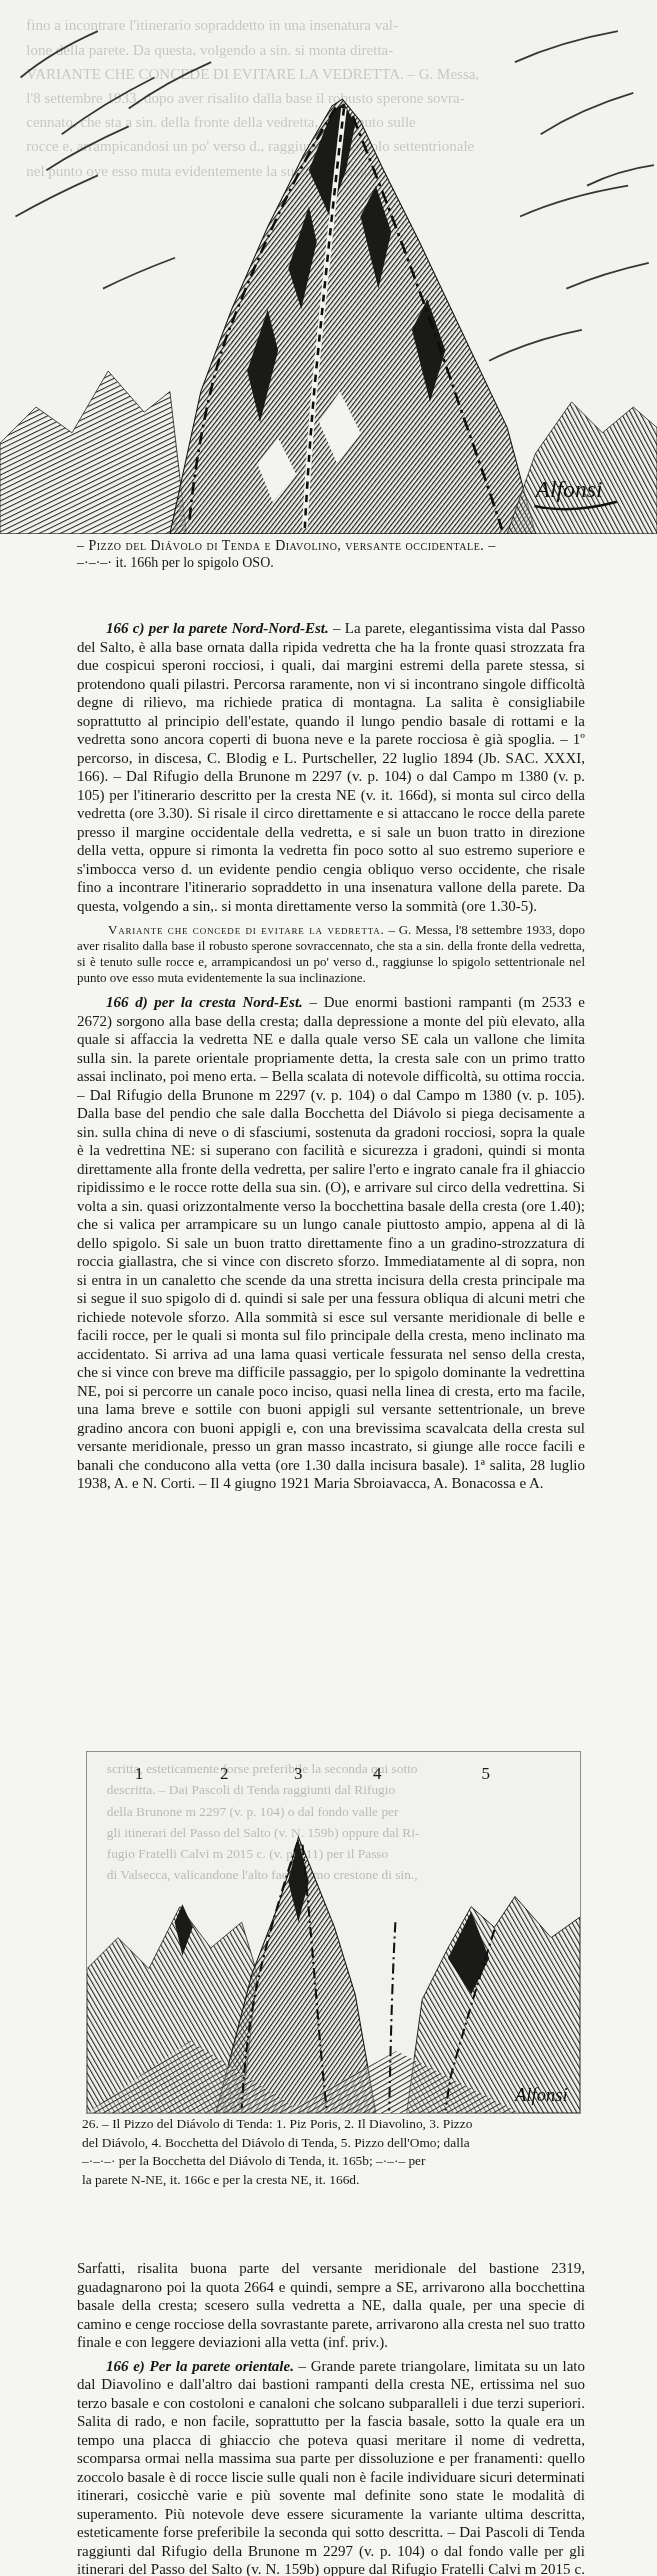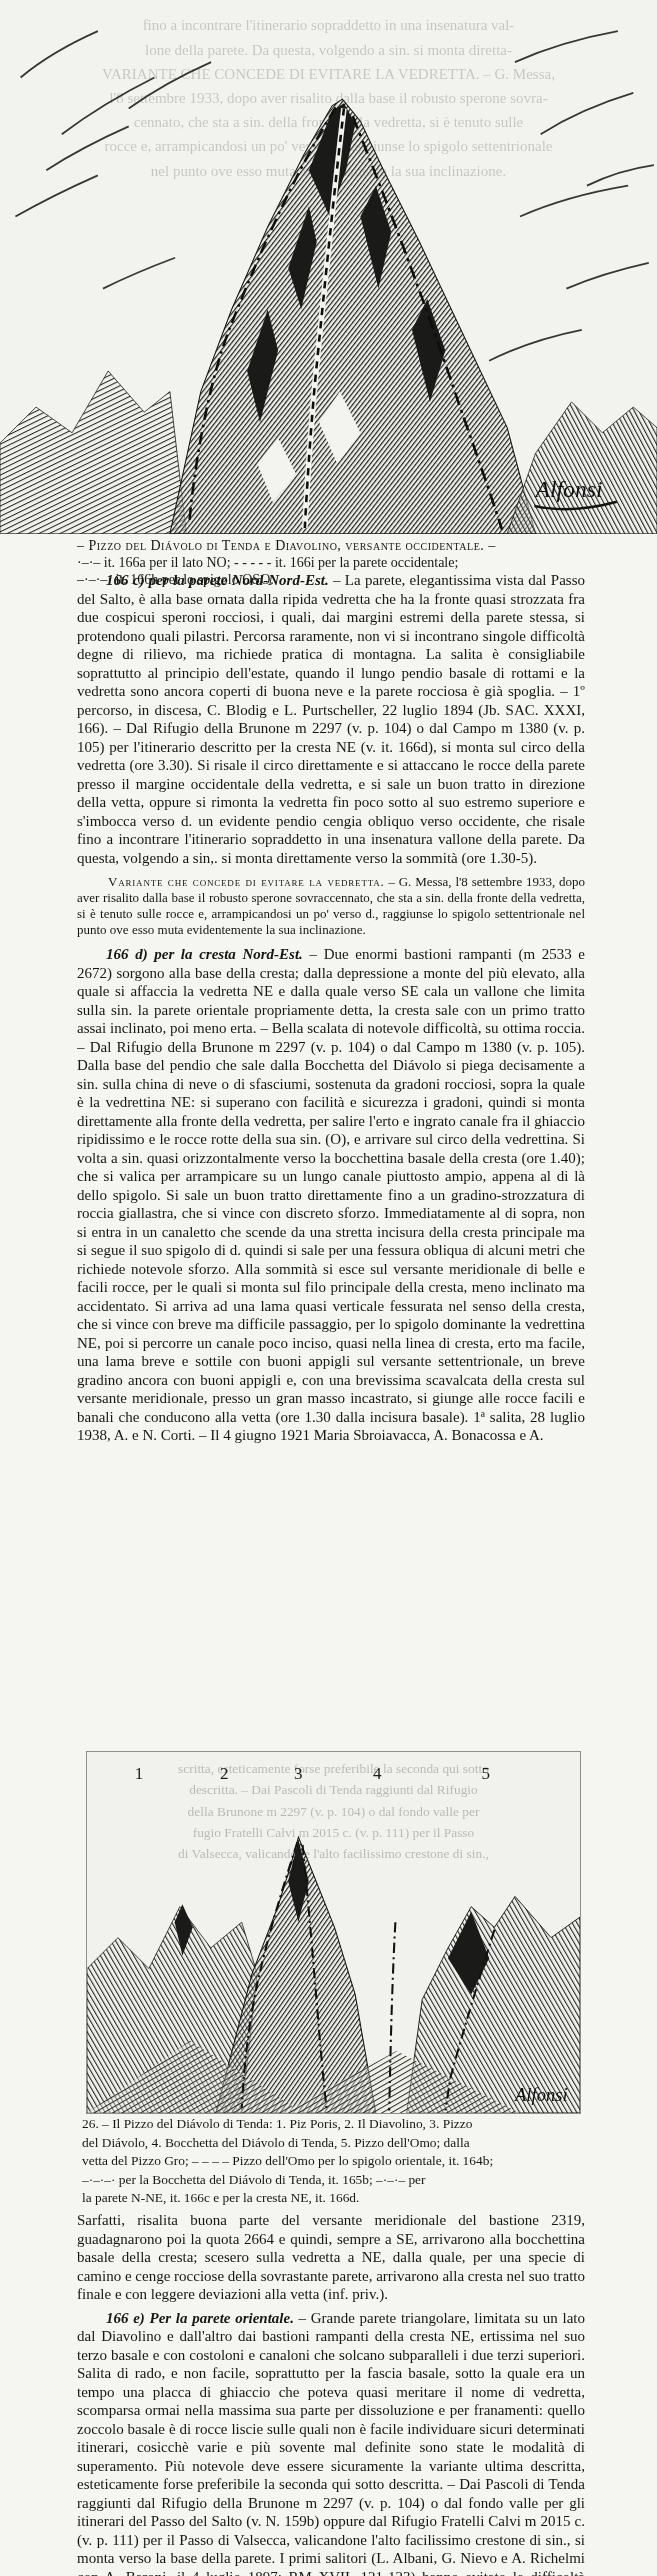--- a/index.html
+++ b/index.html
@@ -4,29 +4,29 @@
 <style>
   html,body{margin:0;padding:0;background:#d8d8d4;}
   .page{position:relative;width:657px;height:3505px;margin:0 auto;background:#f5f5f1;
         font-family:"Liberation Serif","DejaVu Serif",serif;color:#161614;overflow:hidden;}
   
   .fig{position:absolute;overflow:hidden;background:#f2f2ee;}
   .fig-top{left:0;top:0;width:657px;height:534px;}
   .fig-mid{left:86px;top:1751px;width:493px;height:361px;border:0.5px solid #8f8f89;background:#f1f1ed;}
   .fig svg{position:absolute;left:0;top:0;z-index:2;}
   .ghosts{position:absolute;left:0;top:0;right:0;z-index:1;}
-  .ghost-line{width:92%;margin:7.2px auto;color:rgba(20,20,20,0.20);font-size:15px;white-space:nowrap;overflow:hidden;text-align:center;}
+  .ghost-line{width:92%;margin:7.2px auto;color:rgba(20,20,20,0.20);font-size:15px;white-space:nowrap;overflow:hidden;}
   .fig-mid .ghost-line{font-size:13.4px;margin:5.2px auto;color:rgba(20,20,20,0.26);}
   .peak-num{position:absolute;top:12.4px;z-index:3;font-size:17px;color:#1a1a18;}
   
   .cap-top{position:absolute;left:77px;top:537px;width:508px;line-height:17px;font-size:14px;}
   .cap-top .t1{font-variant:small-caps;letter-spacing:0.5px;}
   .cap-mid{position:absolute;left:82px;top:2115px;width:498px;line-height:18.5px;font-size:13.4px;}
   
-  .col{position:absolute;left:77px;width:508px;text-align:justify;}
+  .col{position:absolute;left:77px;width:508px;text-align:justify;margin-top:48px;}
   .col-1{top:571px;height:1179px;overflow:hidden;}
   .col-2{top:2211px;height:1164px;}
   p.body{font-size:15px;line-height:18.5px;margin:0 0 5.2px 0;text-indent:29px;}
   p.body.noindent{text-indent:0;}
   p.variant{font-size:13px;line-height:16px;margin:7.2px 0 7.2px 0;text-indent:31px;}
   .lead-sec{font-style:italic;font-weight:bold;}
   .lead-caps{font-variant:small-caps;letter-spacing:0.8px;}
   .sig-flourish{stroke:#14140f;stroke-width:5;fill:none;}
 </style>
 </head>
@@ -97,35 +97,35 @@
       <path d="M668,210 C648,380 630,560 612,740 C602,850 596,950 592,1025" stroke="#0e0e0c" stroke-width="5" fill="none" stroke-dasharray="14 12"></path>
       <path d="M685,225 C755,400 830,600 890,780 C925,880 955,965 975,1028" stroke="#0e0e0c" stroke-width="5" fill="none" stroke-dasharray="26 10 6 10"></path>
 
       <text x="1040" y="965" font-size="46" font-style="italic" fill="#111" font-family="Liberation Serif, serif">Alfonsi</text>
       <path class="sig-flourish" d="M1038,982 q70,16 160,-8"></path>
     </svg>
   </div>
 
   <div class="cap-top">
     <div class="t1">– Pizzo del Diávolo di Tenda e Diavolino, versante occidentale. –</div>
-    <div>·–·– it. 166a per il lato NO;  - - - - -  it. 166i per la parete occidentale;</div>
     <div>–·–·–· it. 166h per lo spigolo OSO.</div>
   </div>
 
   <div class="col col-1">
     <p class="body"><span class="lead-sec">166 c) per la parete Nord-Nord-Est.</span><span> – La parete, elegantissima vista dal Passo del Salto, è alla base ornata dalla ripida vedretta che ha la fronte quasi strozzata fra due cospicui speroni rocciosi, i quali, dai margini estremi della parete stessa, si protendono quali pilastri. Percorsa raramente, non vi si incontrano singole difficoltà degne di rilievo, ma richiede pratica di montagna. La salita è consigliabile soprattutto al principio dell'estate, quando il lungo pendio basale di rottami e la vedretta sono ancora coperti di buona neve e la parete rocciosa è già spoglia. – 1º percorso, in discesa, C. Blodig e L. Purtscheller, 22 luglio 1894 (Jb. SAC. XXXI, 166). – Dal Rifugio della Brunone m 2297 (v. p. 104) o dal Campo m 1380 (v. p. 105) per l'itinerario descritto per la cresta NE (v. it. 166d), si monta sul circo della vedretta (ore 3.30). Si risale il circo direttamente e si attaccano le rocce della parete presso il margine occidentale della vedretta, e si sale un buon tratto in direzione della vetta, oppure si rimonta la vedretta fin poco sotto al suo estremo superiore e s'imbocca verso d. un evidente pendio cengia obliquo verso occidente, che risale fino a incontrare l'itinerario sopraddetto in una insenatura vallone della parete. Da questa, volgendo a sin,. si monta direttamente verso la sommità (ore 1.30-5).</span></p>
     <p class="variant"><span class="lead-caps">Variante che concede di evitare la vedretta.</span><span> – G. Messa, l'8 settembre 1933, dopo aver risalito dalla base il robusto sperone sovraccennato, che sta a sin. della fronte della vedretta, si è tenuto sulle rocce e, arrampicandosi un po' verso d., raggiunse lo spigolo settentrionale nel punto ove esso muta evidentemente la sua inclinazione.</span></p>
     <p class="body"><span class="lead-sec">166 d) per la cresta Nord-Est.</span><span> – Due enormi bastioni rampanti (m 2533 e 2672) sorgono alla base della cresta; dalla depressione a monte del più elevato, alla quale si affaccia la vedretta NE e dalla quale verso SE cala un vallone che limita sulla sin. la parete orientale propriamente detta, la cresta sale con un primo tratto assai inclinato, poi meno erta. – Bella scalata di notevole difficoltà, su ottima roccia. – Dal Rifugio della Brunone m 2297 (v. p. 104) o dal Campo m 1380 (v. p. 105). Dalla base del pendio che sale dalla Bocchetta del Diávolo si piega decisamente a sin. sulla china di neve o di sfasciumi, sostenuta da gradoni rocciosi, sopra la quale è la vedrettina NE: si superano con facilità e sicurezza i gradoni, quindi si monta direttamente alla fronte della vedretta, per salire l'erto e ingrato canale fra il ghiaccio ripidissimo e le rocce rotte della sua sin. (O), e arrivare sul circo della vedrettina. Si volta a sin. quasi orizzontalmente verso la bocchettina basale della cresta (ore 1.40); che si valica per arrampicare su un lungo canale piuttosto ampio, appena al di là dello spigolo. Si sale un buon tratto direttamente fino a un gradino-strozzatura di roccia giallastra, che si vince con discreto sforzo. Immediatamente al di sopra, non si entra in un canaletto che scende da una stretta incisura della cresta principale ma si segue il suo spigolo di d. quindi si sale per una fessura obliqua di alcuni metri che richiede notevole sforzo. Alla sommità si esce sul versante meridionale di belle e facili rocce, per le quali si monta sul filo principale della cresta, meno inclinato ma accidentato. Si arriva ad una lama quasi verticale fessurata nel senso della cresta, che si vince con breve ma difficile passaggio, per lo spigolo dominante la vedrettina NE, poi si percorre un canale poco inciso, quasi nella linea di cresta, erto ma facile, una lama breve e sottile con buoni appigli sul versante settentrionale, un breve gradino ancora con buoni appigli e, con una brevissima scavalcata della cresta sul versante meridionale, presso un gran masso incastrato, si giunge alle rocce facili e banali che conducono alla vetta (ore 1.30 dalla incisura basale). 1ª salita, 28 luglio 1938, A. e N. Corti. – Il 4 giugno 1921 Maria Sbroiavacca, A. Bonacossa e A.</span></p>
   </div>
 
   <div class="fig fig-mid">
     <div class="ghosts" style="top:4.1px;">
       <div class="ghost-line">scritta, esteticamente forse preferibile la seconda qui sotto</div>
       <div class="ghost-line">descritta. – Dai Pascoli di Tenda raggiunti dal Rifugio</div>
       <div class="ghost-line">della Brunone m 2297 (v. p. 104) o dal fondo valle per</div>
+      <div class="ghost-line">gli itinerari del Passo del Salto (v. N. 159b) oppure dal Ri-</div>
       <div class="ghost-line">fugio Fratelli Calvi m 2015 c. (v. p. 111) per il Passo</div>
       <div class="ghost-line">di Valsecca, valicandone l'alto facilissimo crestone di sin.,</div>
     </div>
     <span class="peak-num" style="left:9.7%">1</span>
     <span class="peak-num" style="left:27%">2</span>
     <span class="peak-num" style="left:42%">3</span>
     <span class="peak-num" style="left:58%">4</span>
     <span class="peak-num" style="left:80%">5</span>
     <svg width="493" height="361" viewBox="0 0 956 700">
       <defs>
@@ -158,21 +158,20 @@
         <path d="M598,330 C593,420 590,520 588,610 L586,695"></path>
         <path d="M790,345 C760,440 730,540 705,630 L695,695"></path>
       </g>
       <text x="830" y="676" font-size="36" font-style="italic" fill="#111" font-family="Liberation Serif, serif">Alfonsi</text>
     </svg>
   </div>
 
   <div class="cap-mid">
     <div>26. – Il Pizzo del Diávolo di Tenda: 1. Piz Poris, 2. Il Diavolino, 3. Pizzo</div>
     <div>del Diávolo, 4. Bocchetta del Diávolo di Tenda, 5. Pizzo dell'Omo; dalla</div>
-    <div>vetta del Pizzo Gro; – – – – Pizzo dell'Omo per lo spigolo orientale, it. 164b;</div>
     <div>–·–·–· per la Bocchetta del Diávolo di Tenda, it. 165b; –·–·– per</div>
     <div>la parete N-NE, it. 166c e per la cresta NE, it. 166d.</div>
   </div>
 
   <div class="col col-2">
     <p class="body noindent"><span>Sarfatti, risalita buona parte del versante meridionale del bastione 2319, guadagnarono poi la quota 2664 e quindi, sempre a SE, arrivarono alla bocchettina basale della cresta; scesero sulla vedretta a NE, dalla quale, per una specie di camino e cenge rocciose della sovrastante parete, arrivarono alla cresta nel suo tratto finale e con leggere deviazioni alla vetta (inf. priv.).</span></p>
     <p class="body"><span class="lead-sec">166 e) Per la parete orientale.</span><span> – Grande parete triangolare, limitata su un lato dal Diavolino e dall'altro dai bastioni rampanti della cresta NE, ertissima nel suo terzo basale e con costoloni e canaloni che solcano subparalleli i due terzi superiori. Salita di rado, e non facile, soprattutto per la fascia basale, sotto la quale era un tempo una placca di ghiaccio che poteva quasi meritare il nome di vedretta, scomparsa ormai nella massima sua parte per dissoluzione e per franamenti: quello zoccolo basale è di rocce liscie sulle quali non è facile individuare sicuri determinati itinerari, cosicchè varie e più sovente mal definite sono state le modalità di superamento. Più notevole deve essere sicuramente la variante ultima descritta, esteticamente forse preferibile la seconda qui sotto descritta. – Dai Pascoli di Tenda raggiunti dal Rifugio della Brunone m 2297 (v. p. 104) o dal fondo valle per gli itinerari del Passo del Salto (v. N. 159b) oppure dal Rifugio Fratelli Calvi m 2015 c. (v. p. 111) per il Passo di Valsecca, valicandone l'alto facilissimo crestone di sin., si monta verso la base della parete. I primi salitori (L. Albani, G. Nievo e A. Richelmi con A. Baroni, il 4 luglio 1897; RM XVII, 121-123) hanno evitato le difficoltà basali andando verso NE ad attaccare le rocce sulla sin. del valloncello che divide la parete propriamente detta dal bastione m 2672, salirono per esse, e quindi traversarono a sin., sopra il salto basale, fino a un evidente canalone che solca nel mezzo la parete, per il quale montarono senza difficoltà alla vetta, tenendosi nell'ultimo tratto un po' a destra.</span></p>
 
   </div>
 

